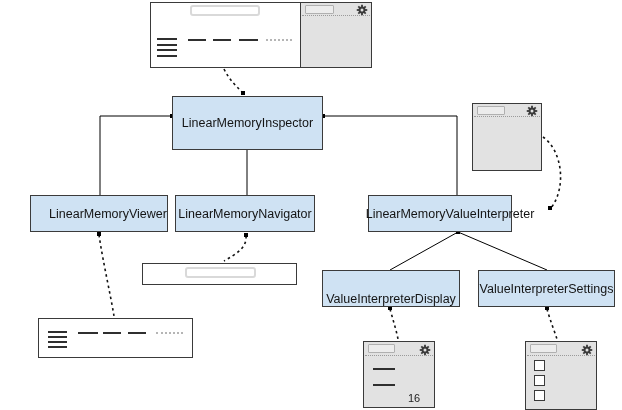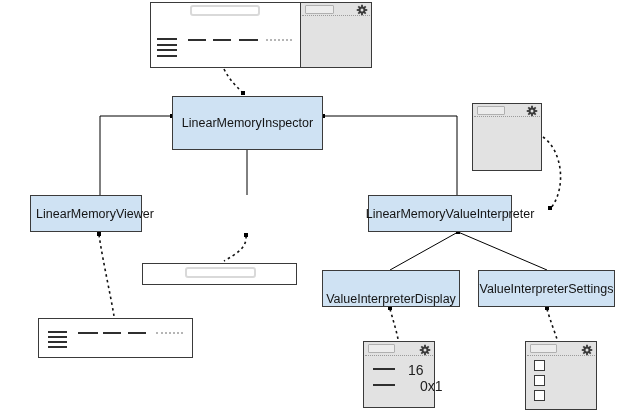--- a/index.html
+++ b/index.html
@@ -34,21 +34,21 @@
     border:1px solid #b0b0b0;border-radius:1px;
   }
   .sep{position:absolute;left:1px;right:1px;border-top:1px dotted #9a9a9a;}
   .hline{position:absolute;height:2px;background:#2f2f2f;}
   .dotline{position:absolute;border-top:2px dotted #b5b5b5;width:26px;}
   .gear{position:absolute;width:12px;height:12px;line-height:0;cursor:default;}
   .checkbox{
     position:absolute;width:11px;height:11px;box-sizing:border-box;
     background:#ffffff;border:1.5px solid #3a3a3a;
   }
-  .mock-label{position:absolute;font-size:14px;color:#1d1d1d;}
+  .mock-label{position:absolute;font-size:11px;color:#1d1d1d;margin-top:30px;}
 </style>
 </head>
 <body>
 
 <div class="canvas">
 
   <svg class="connector-layer" viewBox="0 0 622 410">
 
     <path class="edge-solid" d="M172,116 H100 V195"></path>
     <path class="edge-solid" d="M247,141 V195"></path>
@@ -101,22 +101,25 @@
             <circle cx="8" cy="8" r="2" fill="#e2e2e2"></circle>
           </svg>
       </span>
       <div class="sep" style="top:12px;"></div>
     </div>
   </div>
 
   <div class="node" style="left:172px;top:96px;width:151px;height:54px;">
     <span>LinearMemoryInspector</span>
   </div>
-  <div class="node" style="left:30px;top:195px;width:112px;height:37px;padding-left:18px;">
+  <div class="node" style="left:30px;top:195px;width:138px;height:37px;padding-left:18px;">
     <span>LinearMemoryViewer</span>
+  </div>
+  <div class="node" style="left:175px;top:195px;width:140px;height:37px;">
+    <span>LinearMemoryNavigator</span>
   </div>
   <div class="node" style="left:368px;top:195px;width:144px;height:37px;padding-left:20px;">
     <span>LinearMemoryValueInterpreter</span>
   </div>
   <div class="node" style="left:322px;top:270px;width:138px;height:37px;align-items:flex-end;">
     <span>ValueInterpreterDisplay</span>
   </div>
   <div class="node" style="left:478px;top:270px;width:137px;height:37px;">
     <span>ValueInterpreterSettings</span>
   </div>

